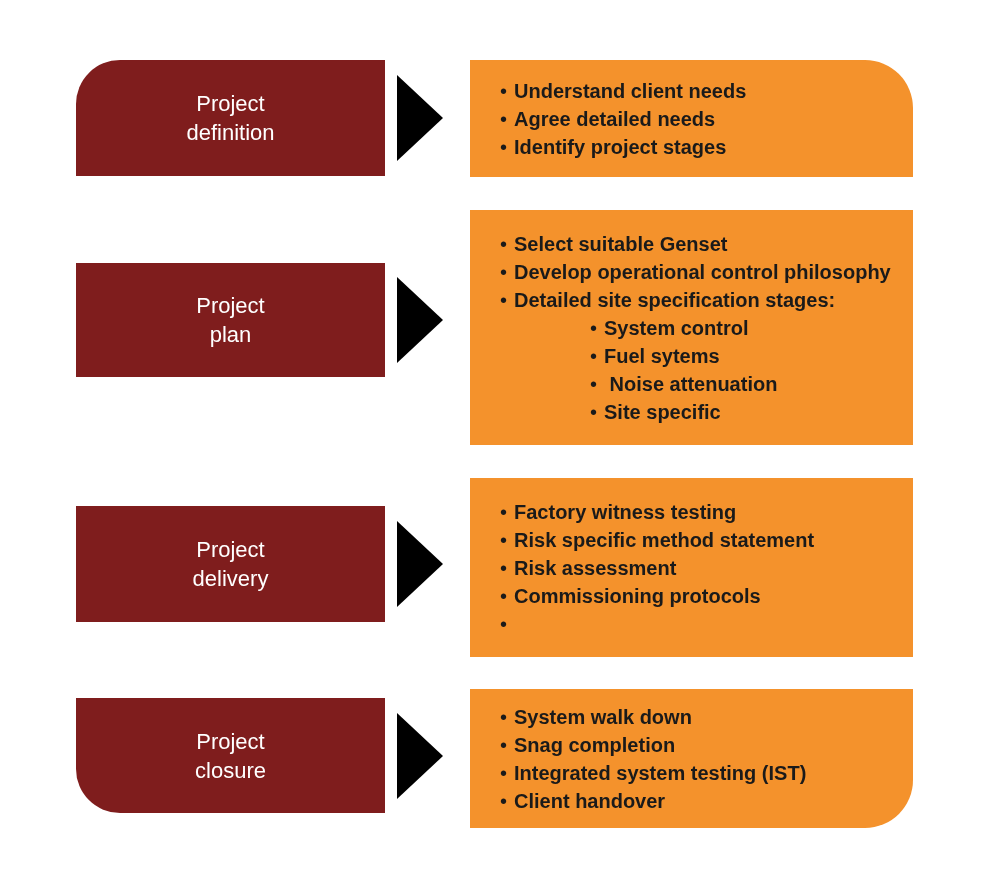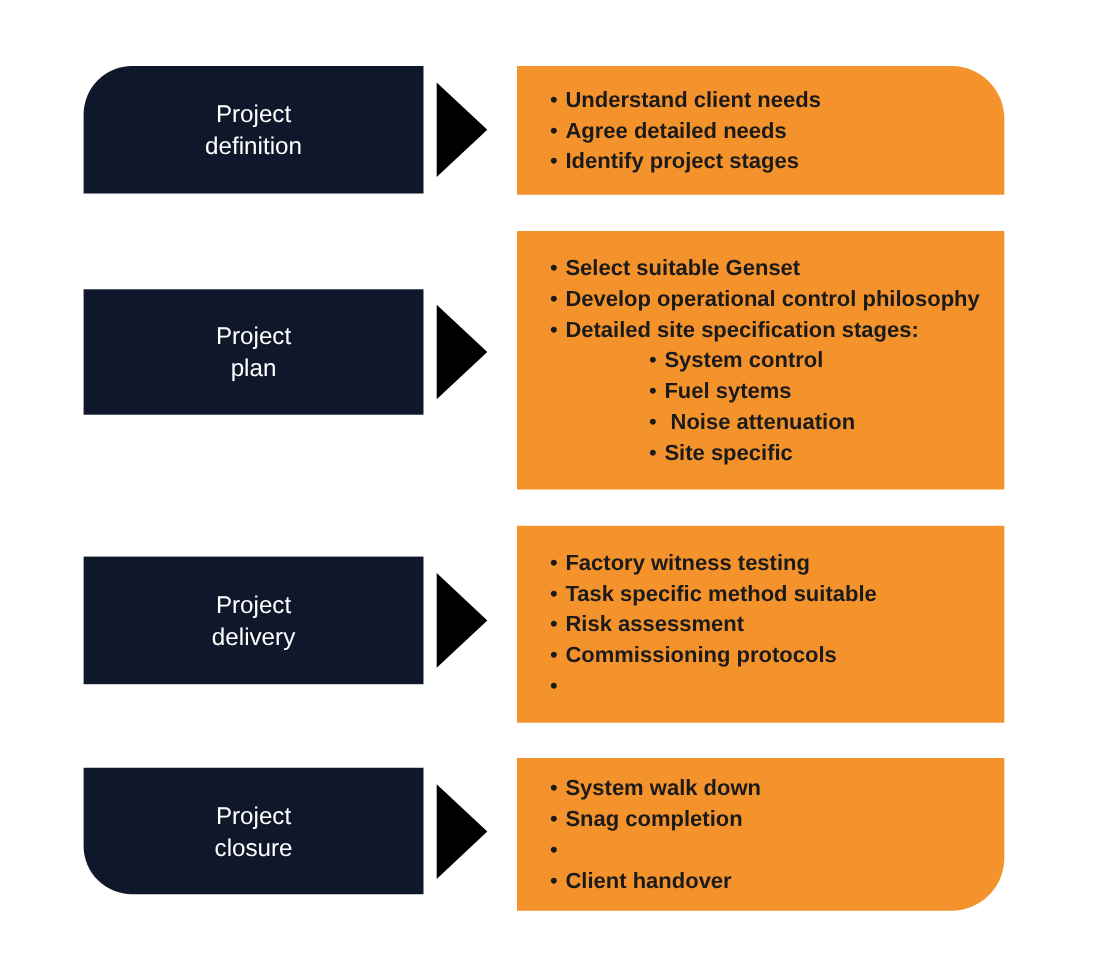--- a/index.html
+++ b/index.html
@@ -17,21 +17,21 @@
   .canvas {
     position: absolute;
     inset: 0;
     background: #ffffff;
   }
   
   .stage {
     position: absolute;
     left: 76px;
     width: 309px;
-    background: #0f172a;
+    background: #7f1d1d;
     color: #ffffff;
     display: flex;
     align-items: center;
     justify-content: center;
     text-align: center;
     font-size: 22px;
     line-height: 29px;
     white-space: pre-line;
   }
   .stage.r1 { top: 60px;  height: 116px; border-top-left-radius: 44px; }
@@ -109,29 +109,29 @@
     <div class="bullet-item sub"><span class="dot">•</span><span class="bullet-text">Fuel sytems</span></div>
     <div class="bullet-item sub"><span class="dot">•</span><span class="bullet-text"> Noise attenuation</span></div>
     <div class="bullet-item sub"><span class="dot">•</span><span class="bullet-text">Site specific</span></div>
   </div>
 
   <div class="stage r3">Project
 delivery</div>
   <div class="arrow r3"></div>
   <div class="detail r3">
     <div class="bullet-item"><span class="dot">•</span><span class="bullet-text">Factory witness testing</span></div>
-    <div class="bullet-item"><span class="dot">•</span><span class="bullet-text">Task specific method suitable</span></div>
+    <div class="bullet-item"><span class="dot">•</span><span class="bullet-text">Risk specific method statement</span></div>
     <div class="bullet-item"><span class="dot">•</span><span class="bullet-text">Risk assessment</span></div>
     <div class="bullet-item"><span class="dot">•</span><span class="bullet-text">Commissioning protocols</span></div>
     <div class="bullet-item"><span class="dot">•</span></div>
   </div>
 
   <div class="stage r4">Project
 closure</div>
   <div class="arrow r4"></div>
   <div class="detail r4">
     <div class="bullet-item"><span class="dot">•</span><span class="bullet-text">System walk down</span></div>
     <div class="bullet-item"><span class="dot">•</span><span class="bullet-text">Snag completion</span></div>
-    <div class="bullet-item"><span class="dot">•</span></div>
+    <div class="bullet-item"><span class="dot">•</span><span class="bullet-text">Integrated system testing (IST)</span></div>
     <div class="bullet-item"><span class="dot">•</span><span class="bullet-text">Client handover</span></div>
   </div>
 
 </div>
 
 </body></html>

